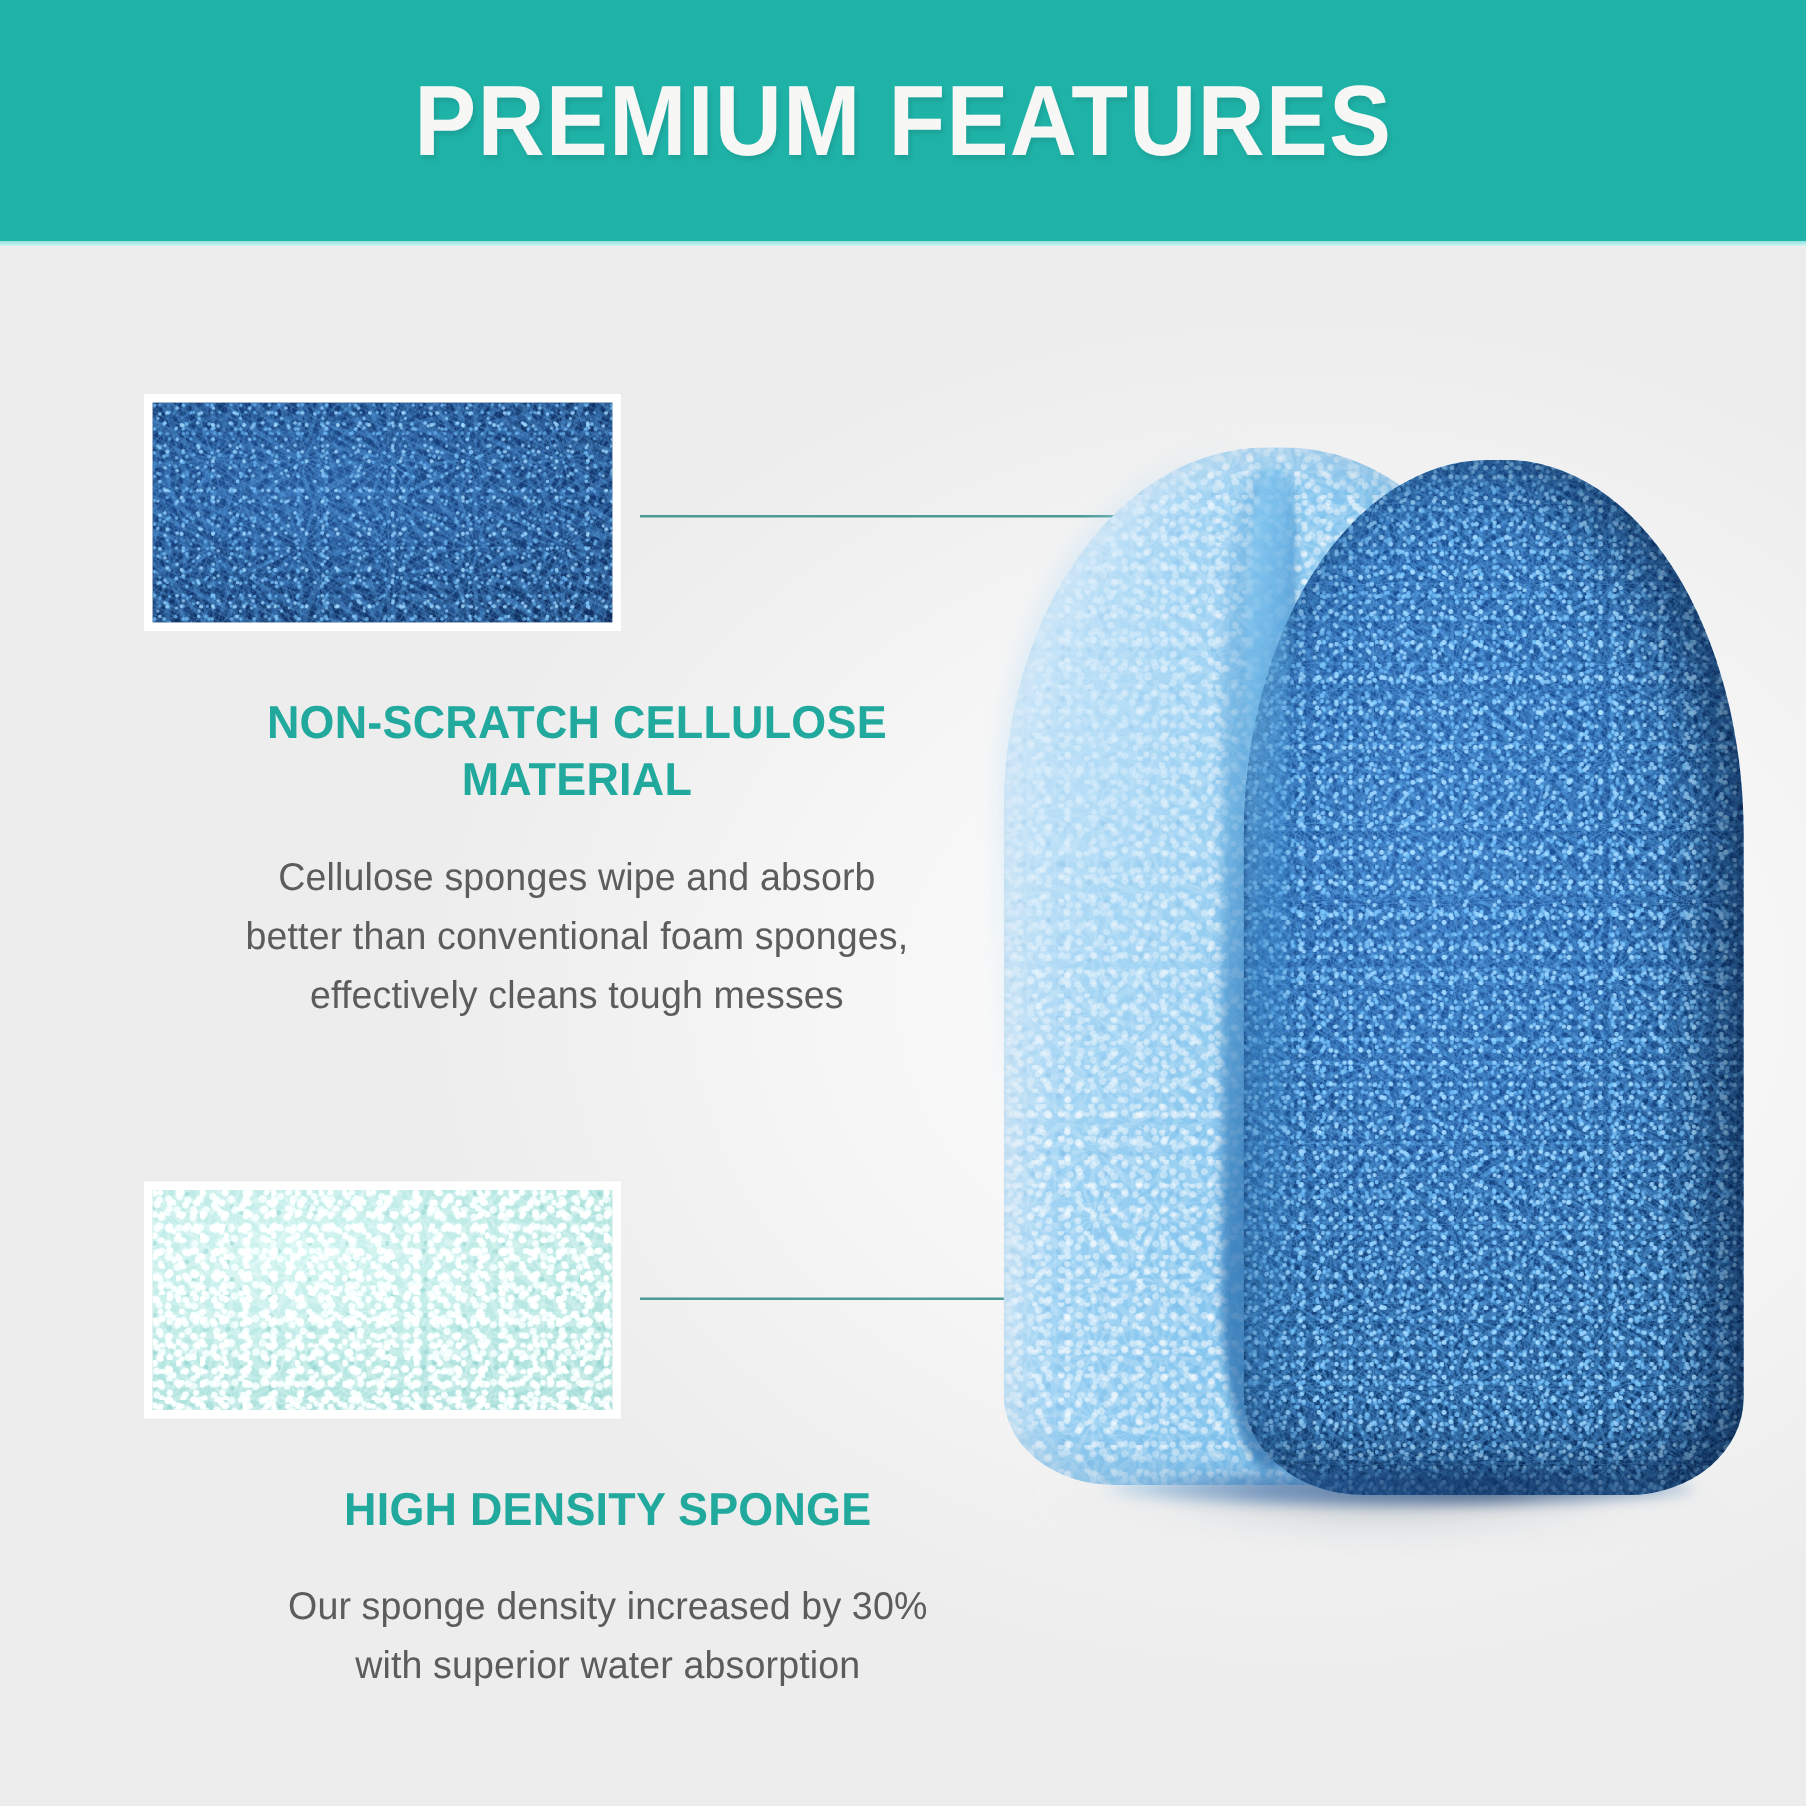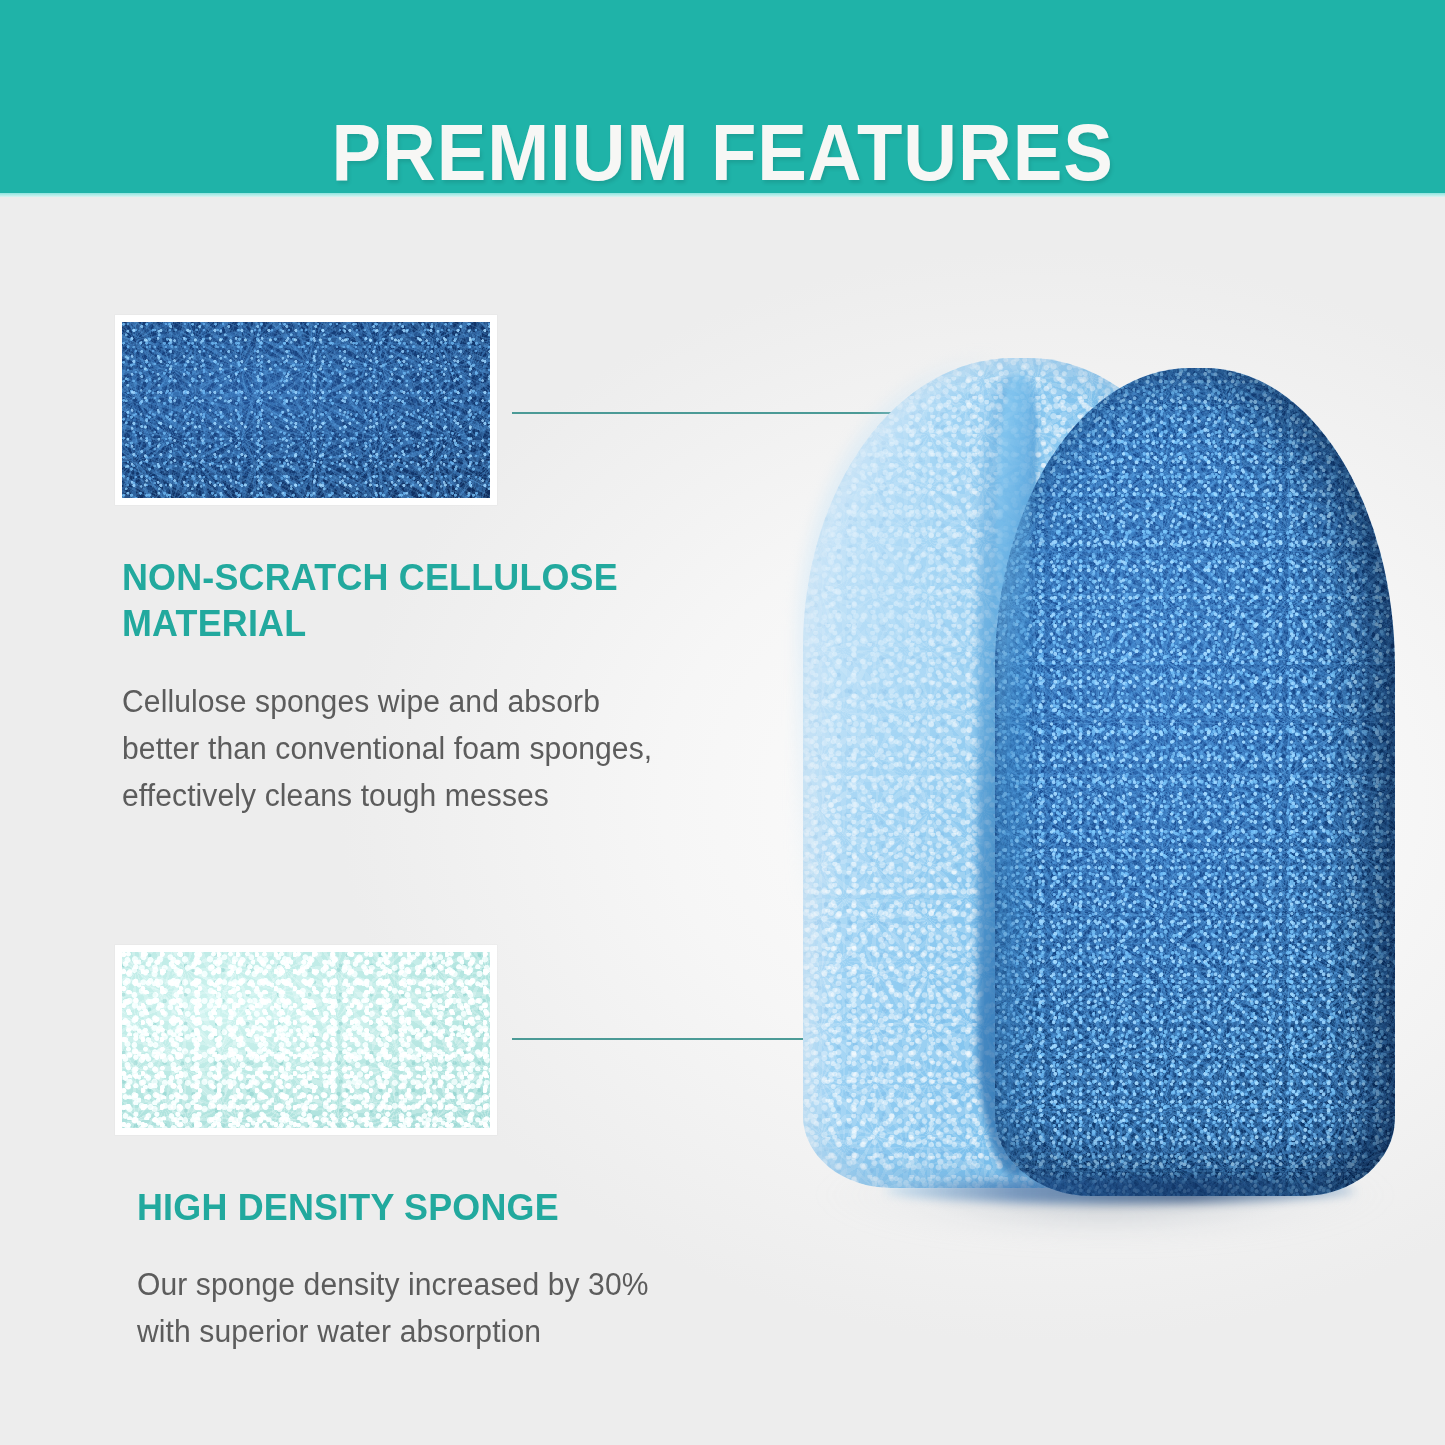--- a/index.html
+++ b/index.html
@@ -20,21 +20,21 @@
   }
 
   
   .header-banner {
     position: absolute;
     left: 0; top: 0;
     width: 1445px;
     height: 193px;
     background: #1fb3a8;
     display: flex;
-    align-items: flex-end;
+    align-items: center;
     justify-content: center;
   }
   .header-title {
     color: #f7f7f5;
     font-family: "Liberation Sans Narrow", "Liberation Sans", sans-serif;
     font-weight: bold;
     font-size: 80px;
     letter-spacing: 1px;
     line-height: 1;
     transform: scaleX(0.93);
@@ -170,21 +170,21 @@
     opacity: 0.9;
   }
   .connector-1 { left: 512px; top: 411px; width: 630px; }
   .connector-1 .line { width: 622px; }
   .connector-1 .dot { left: 614px; }
   .connector-2 { left: 512px; top: 1037px; width: 340px; }
   .connector-2 .line { width: 332px; }
   .connector-2 .dot { left: 324px; }
 
   
-  .feature-text { position: absolute; }
+  .feature-text { position: absolute; text-align: center; }
   .feature-1 { left: 122px; top: 555px; width: 700px; }
   .feature-2 { left: 122px; top: 1185px; width: 720px; margin-left: 15px; }
 
   .feature-heading {
     color: #22a99e;
     font-family: "Liberation Sans Narrow", "Liberation Sans", sans-serif;
     font-weight: bold;
     font-size: 37px;
     line-height: 1.25;
     letter-spacing: 0.2px;

